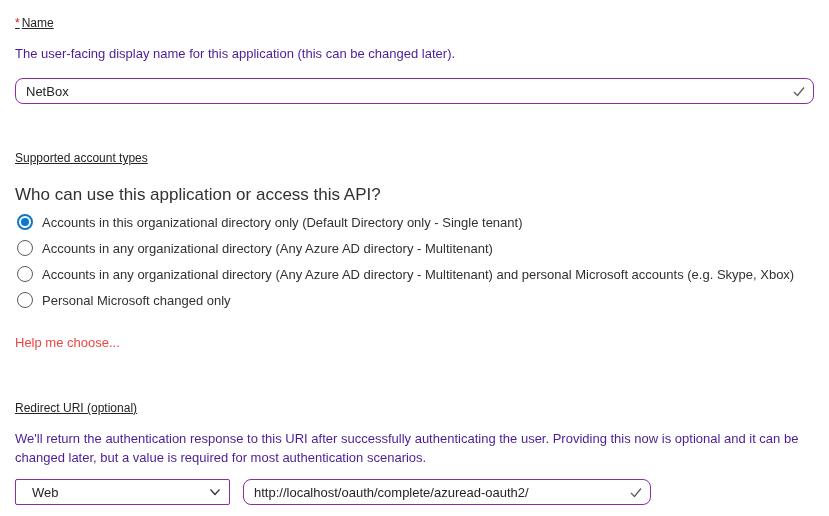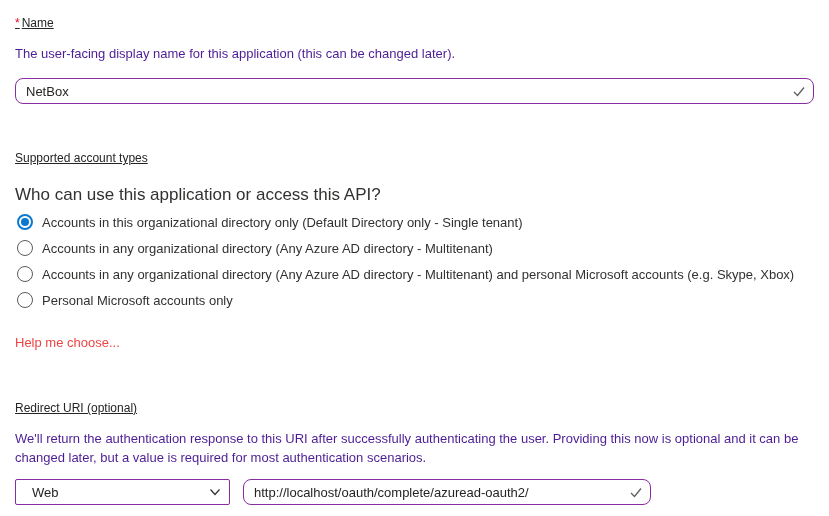--- a/index.html
+++ b/index.html
@@ -145,21 +145,21 @@
     <div class="radio-row">
       <span class="radio-circle"></span>
       <span class="radio-label">Accounts in any organizational directory (Any Azure AD directory - Multitenant)</span>
     </div>
     <div class="radio-row">
       <span class="radio-circle"></span>
       <span class="radio-label">Accounts in any organizational directory (Any Azure AD directory - Multitenant) and personal Microsoft accounts (e.g. Skype, Xbox)</span>
     </div>
     <div class="radio-row">
       <span class="radio-circle"></span>
-      <span class="radio-label">Personal Microsoft accounts only</span>
+      <span class="radio-label">Personal Microsoft changed only</span>
     </div>
   </div>
   <a class="help-link">Help me choose...</a>
 </div>
 
 <div>
   <div class="section-title redirect-title">Redirect URI (optional)</div>
   <div class="desc">We'll return the authentication response to this URI after successfully authenticating the user. Providing this now is optional and it can be changed later, but a value is required for most authentication scenarios.</div>
   <div class="uri-row">
     <div class="platform-select">

